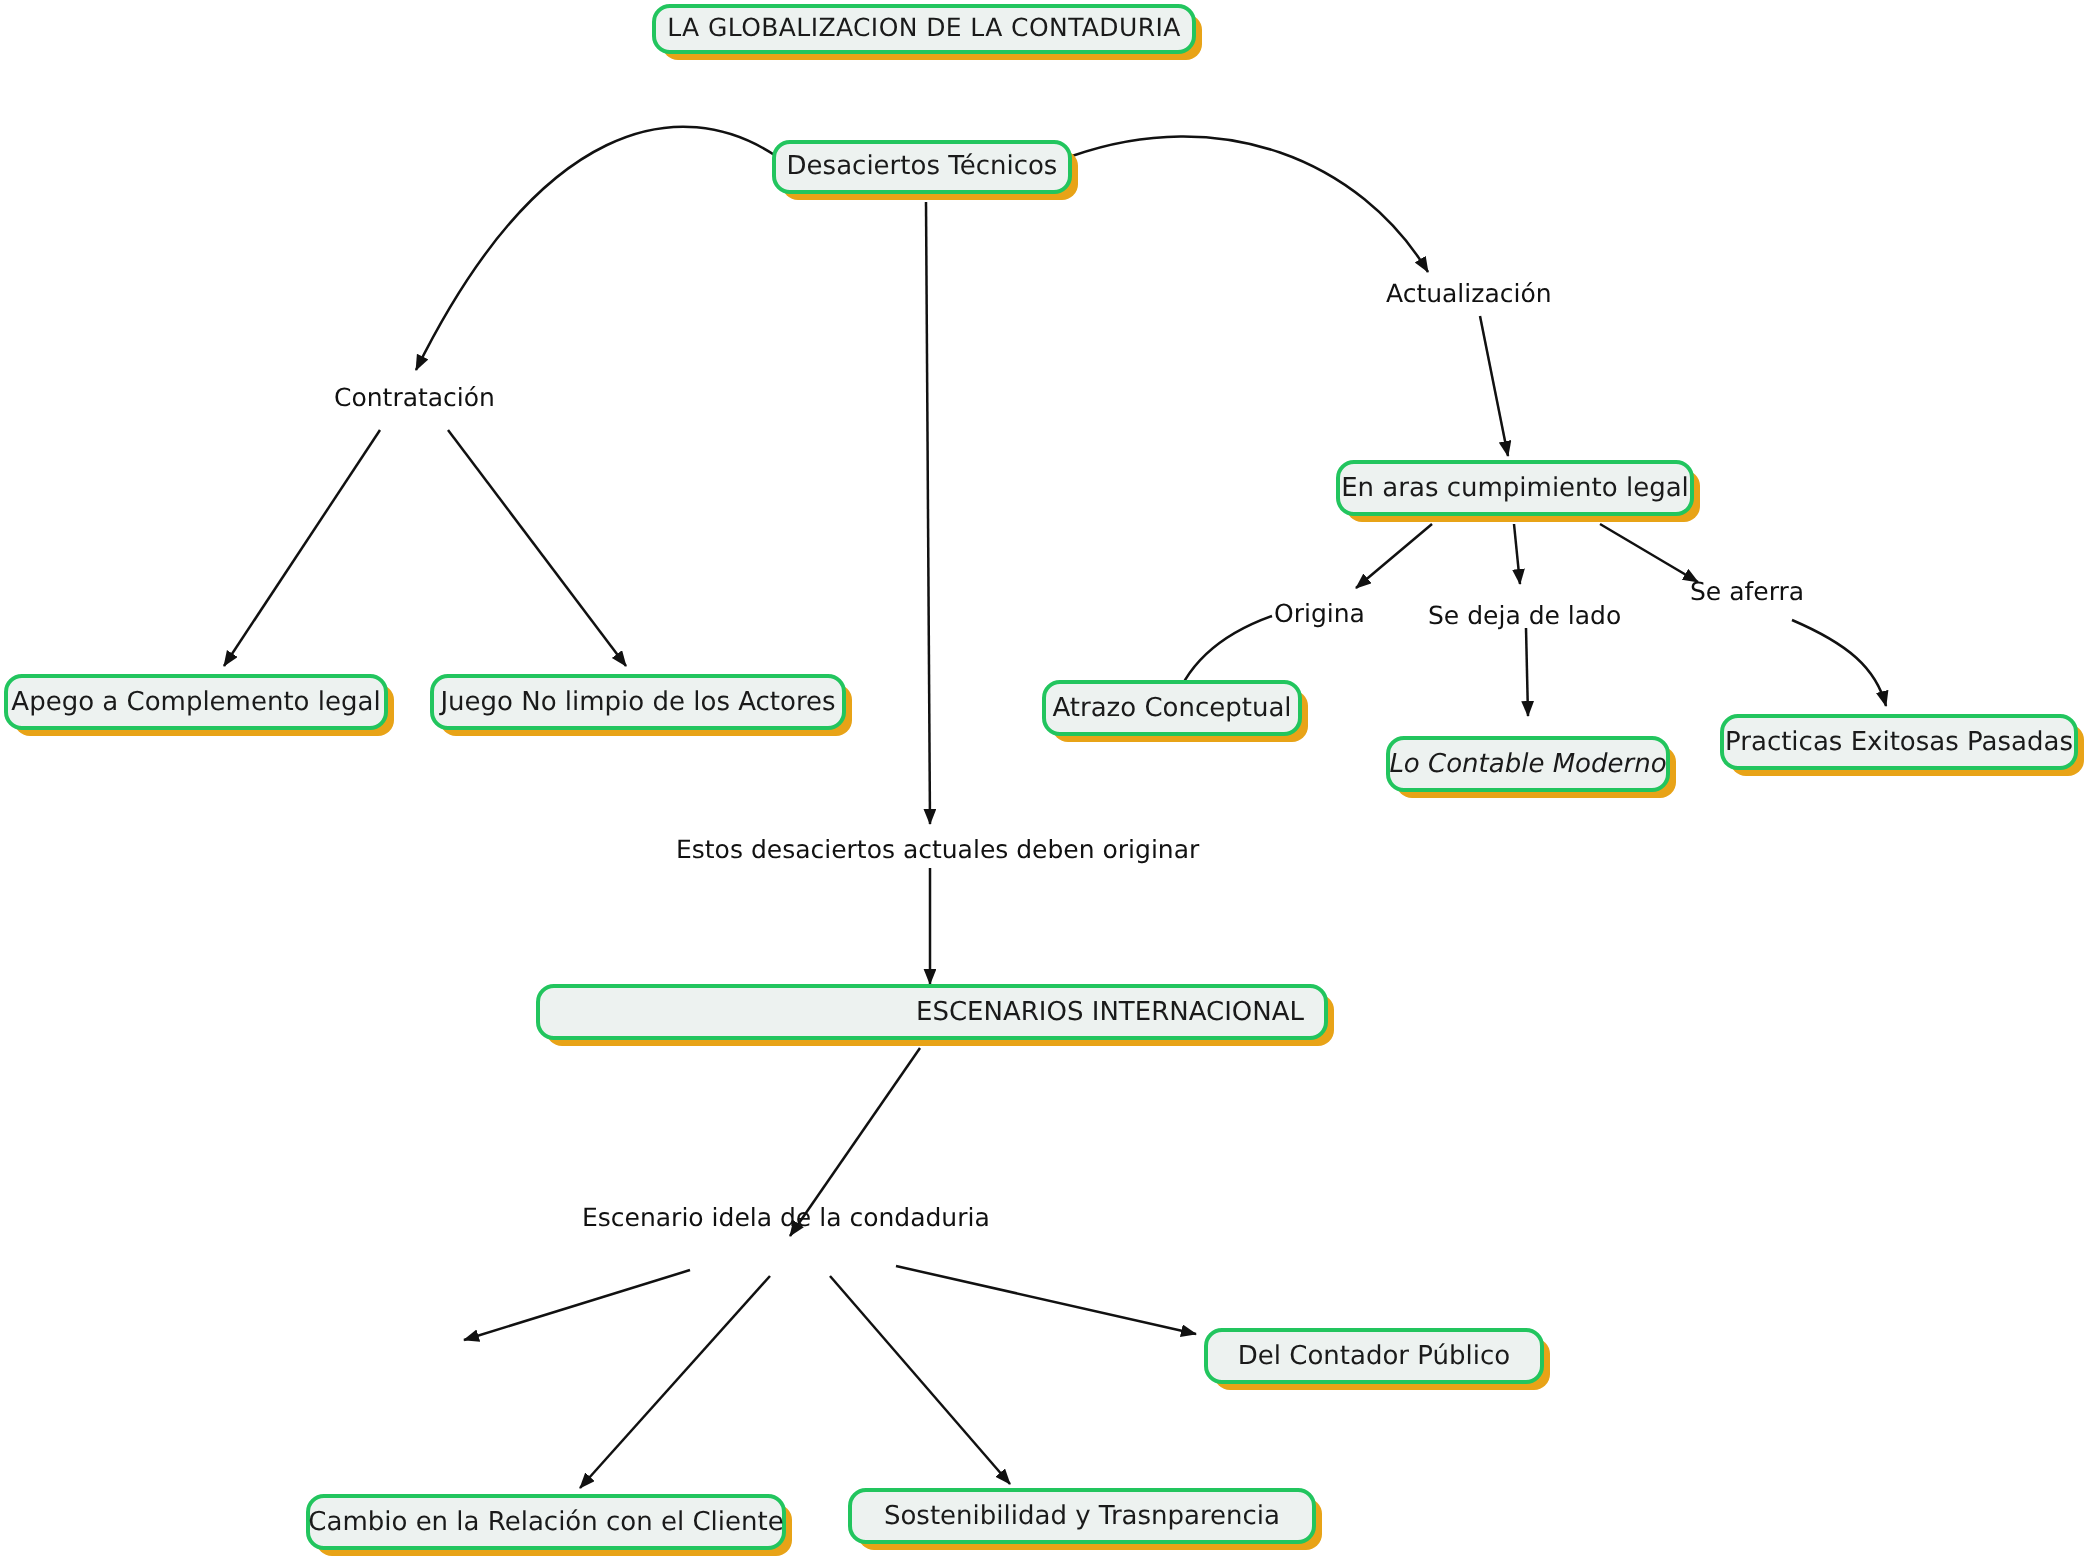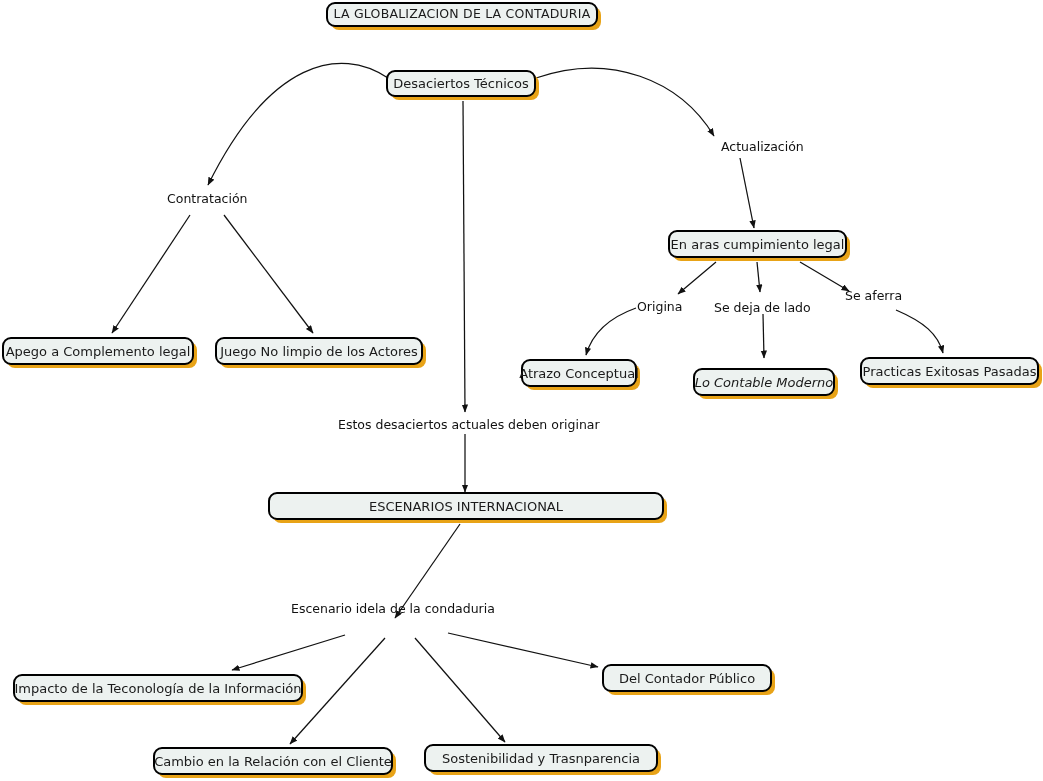--- a/index.html
+++ b/index.html
@@ -25,35 +25,35 @@
     width: 1043px;
     height: 781px;
   }
   .node {
     position: absolute;
     box-sizing: border-box;
     display: flex;
     align-items: center;
     justify-content: center;
     background: #edf2f0;
-    border: 2px solid #000000;
+    border: 2px solid #22c55e;
     border-radius: 9px;
     color: #1a1a1a;
     font-size: 13px;
     line-height: 1;
     white-space: nowrap;
     box-shadow: 4px 4px 0 -1px #e8a317;
     padding: 0 10px;
   }
   .node-title {
     font-size: 12.5px;
     letter-spacing: 0.2px;
   }
   .node-wide {
-    justify-content: center;
+    justify-content: flex-end;
   }
   .edge-label {
     position: absolute;
     color: #111111;
     font-size: 12.5px;
     line-height: 1;
     white-space: nowrap;
     background: transparent;
   }
 </style>
@@ -122,57 +122,54 @@
   </div>
 
   <div class="node" style="left:2px; top:337px; width:192px; height:28px;">
     <span>Apego a Complemento legal</span>
   </div>
 
   <div class="node" style="left:215px; top:337px; width:208px; height:28px;">
     <span>Juego No limpio de los Actores</span>
   </div>
 
-  <div class="node" style="left:521px; top:359px; width:116px; height:28px;">
+  <div class="node" style="left:521px; top:340px; width:130px; height:28px;">
     <span>Atrazo Conceptual</span>
   </div>
 
   <div class="node" style="left:693px; top:368px; width:142px; height:28px;font-style:italic;">
     <span>Lo Contable Moderno</span>
   </div>
 
   <div class="node" style="left:860px; top:357px; width:179px; height:28px;">
     <span>Practicas Exitosas Pasadas</span>
   </div>
 
   <div class="node node-wide" style="left:268px; top:492px; width:396px; height:28px;">
     <span>ESCENARIOS INTERNACIONAL</span>
   </div>
 
-  <div class="node" style="left:13px; top:674px; width:290px; height:28px;">
-    <span>Impacto de la Teconología de la Información</span>
-  </div>
 
   <div class="node" style="left:602px; top:664px; width:170px; height:28px;">
     <span>Del Contador Público</span>
   </div>
 
   <div class="node" style="left:153px; top:747px; width:240px; height:28px;">
     <span>Cambio en la Relación con el Cliente</span>
   </div>
 
   <div class="node" style="left:424px; top:744px; width:234px; height:28px;">
     <span>Sostenibilidad y Trasnparencia</span>
   </div>
 
   <div class="edge-label" style="left:167px; top:193px;">
     <span>Contratación</span>
   </div>
 
-  <div class="edge-label" style="left:693px; top:141px;margin-left:28px;">
+  <div class="edge-label" style="left:693px; top:141px;">
     <span>Actualización</span>
   </div>
 
   <div class="edge-label" style="left:637px; top:301px;">
     <span>Origina</span>
   </div>
 
   <div class="edge-label" style="left:714px; top:302px;">
     <span>Se deja de lado</span>
   </div>

